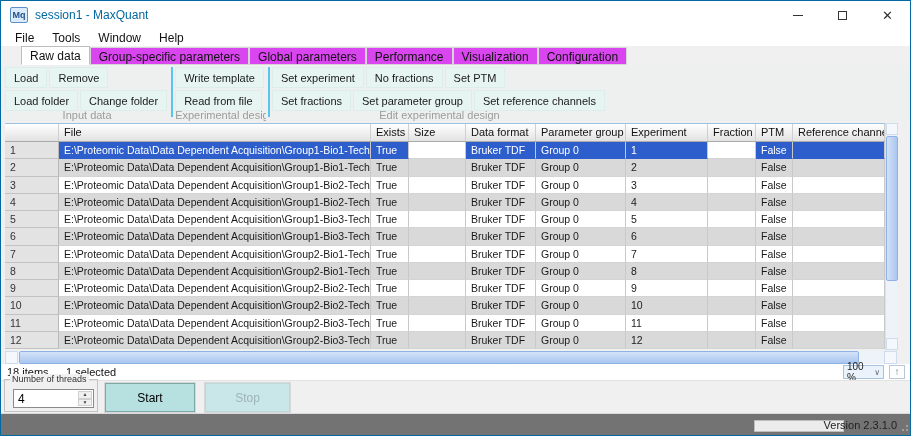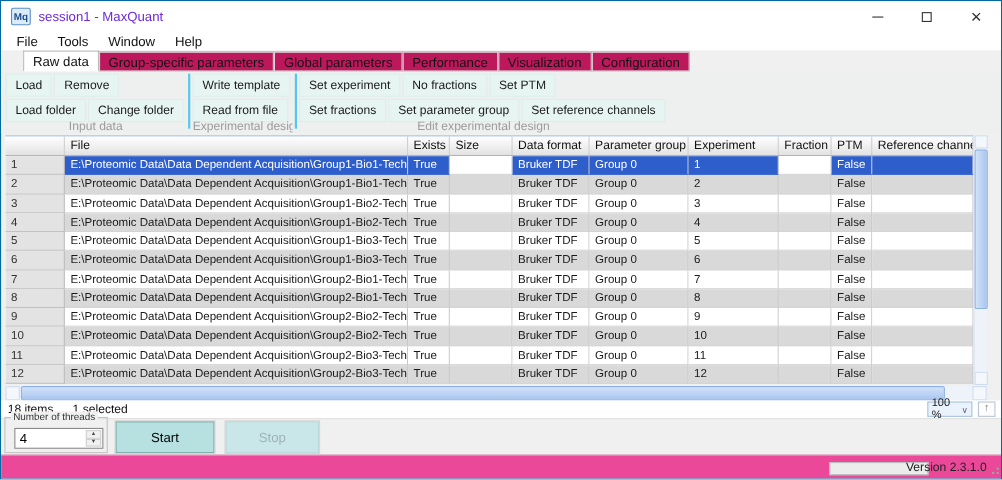--- a/index.html
+++ b/index.html
@@ -5,37 +5,37 @@
   * { margin:0; padding:0; box-sizing:border-box; }
   body { background:#cfcfcf; font-family:"Liberation Sans", sans-serif; }
   .window { position:relative; width:911px; height:436px; background:#f0f0f0;
             border:1px solid #0369a1; overflow:hidden; }
 
   
   .titlebar { position:absolute; top:0; left:0; right:0; height:29px; background:#ffffff; }
   .app-icon { position:absolute; left:9px; top:6px; width:18px; height:16px;
               background:#dcebfa; border:1px solid #5a8fc8; border-radius:2px;
               font-size:9px; font-weight:bold; color:#1f4e8c; text-align:center; line-height:14px; }
-  .title-text { position:absolute; left:34px; top:7px; font-size:12px; color:#6d28d9;text-align:right; }
+  .title-text { position:absolute; left:34px; top:7px; font-size:12px; color:#0369a1;text-align:right; }
   .win-controls { position:absolute; right:0; top:0; height:29px; display:flex; }
   .win-btn { width:45px; height:29px; display:flex; align-items:center; justify-content:center; }
   .glyph-min { width:10px; height:1px; background:#333; }
   .glyph-max { width:9px; height:9px; border:1px solid #333; }
   .glyph-close { font-size:13px; color:#333; line-height:1; }
 
   
   .menubar { position:absolute; top:29px; left:0; right:0; height:16px; background:#ffffff;
              display:flex; align-items:center; }
   .menu-item { font-size:12px; color:#111; padding:0 9px; }
   .menu-item:first-child { padding-left:14px; }
 
   
   .tabstrip { position:absolute; top:45px; left:0; right:0; height:19px; background:#f0f0f0;
               display:flex; align-items:flex-end; padding-left:20px; }
-  .tab { font-size:12px; color:#111; background:#be185d; border:1px solid #d6d6d6;
+  .tab { font-size:12px; color:#111; background:#d946ef; border:1px solid #d6d6d6;
          padding:2px 8px 2px 8px; height:18px; white-space:nowrap; }
   .tab.selected { background:#ffffff; border-color:#bdbdbd; height:19px; border-bottom:1px solid #ffffff; }
 
   
   .toolbar { position:absolute; top:64px; left:0; right:0; height:56px; background:#eef0ef;
              display:flex; padding:2px 0 0 4px; }
   .tb-group { position:relative; padding-bottom:12px; }
   .tb-row { display:flex; height:21px; margin-bottom:2px; }
   .tb-btn { background:var(--toolbar-btn,#e7f5f2); border:1px solid #ddeeea; font-size:11px;
             color:#1a1a1a; display:flex; align-items:center; padding:0 8px; margin-right:2px;
@@ -105,21 +105,21 @@
   .spin-btn { flex:1; background:#f0f0f0; border:1px solid #d0d0d0; font-size:5px; color:#444;
               display:flex; align-items:center; justify-content:center; line-height:1; }
   .action-btn { position:absolute; top:2px; height:29px; background:var(--button-teal,#b7e0e0);
                 border:1px solid #9fc6c6; outline:1px solid #d8d8d8; font-size:12px; color:#000;
                 display:flex; align-items:center; justify-content:center; }
   .action-btn.start { left:104px; width:90px; border-color:#7da8a8; }
   .action-btn.stop  { left:204px; width:85px; background:#c9e6e8; color:#9fb4b8; border-color:#bcd8da; }
   .action-btn.partial { left:299px; width:92px; }
 
   
-  .statusbar { position:absolute; left:0; top:412px; right:0; bottom:0; background:#ec4899;
+  .statusbar { position:absolute; left:0; top:412px; right:0; bottom:0; background:#737373;
                border-top:1px solid #dadada; }
   .progress { position:absolute; left:753px; top:6px; width:90px; height:12px; background:#ececec;
               border:1px solid #bdbdbd; }
   .version { position:absolute; right:13px; top:5px; font-size:11px; color:#222; }
   .grip { position:absolute; right:2px; bottom:2px; width:8px; height:8px;
           background:
             radial-gradient(circle at 7px 1px,#a0a0a0 1px,transparent 1.3px),
             radial-gradient(circle at 7px 5px,#a0a0a0 1px,transparent 1.3px),
             radial-gradient(circle at 3px 5px,#a0a0a0 1px,transparent 1.3px); }
 </style>

